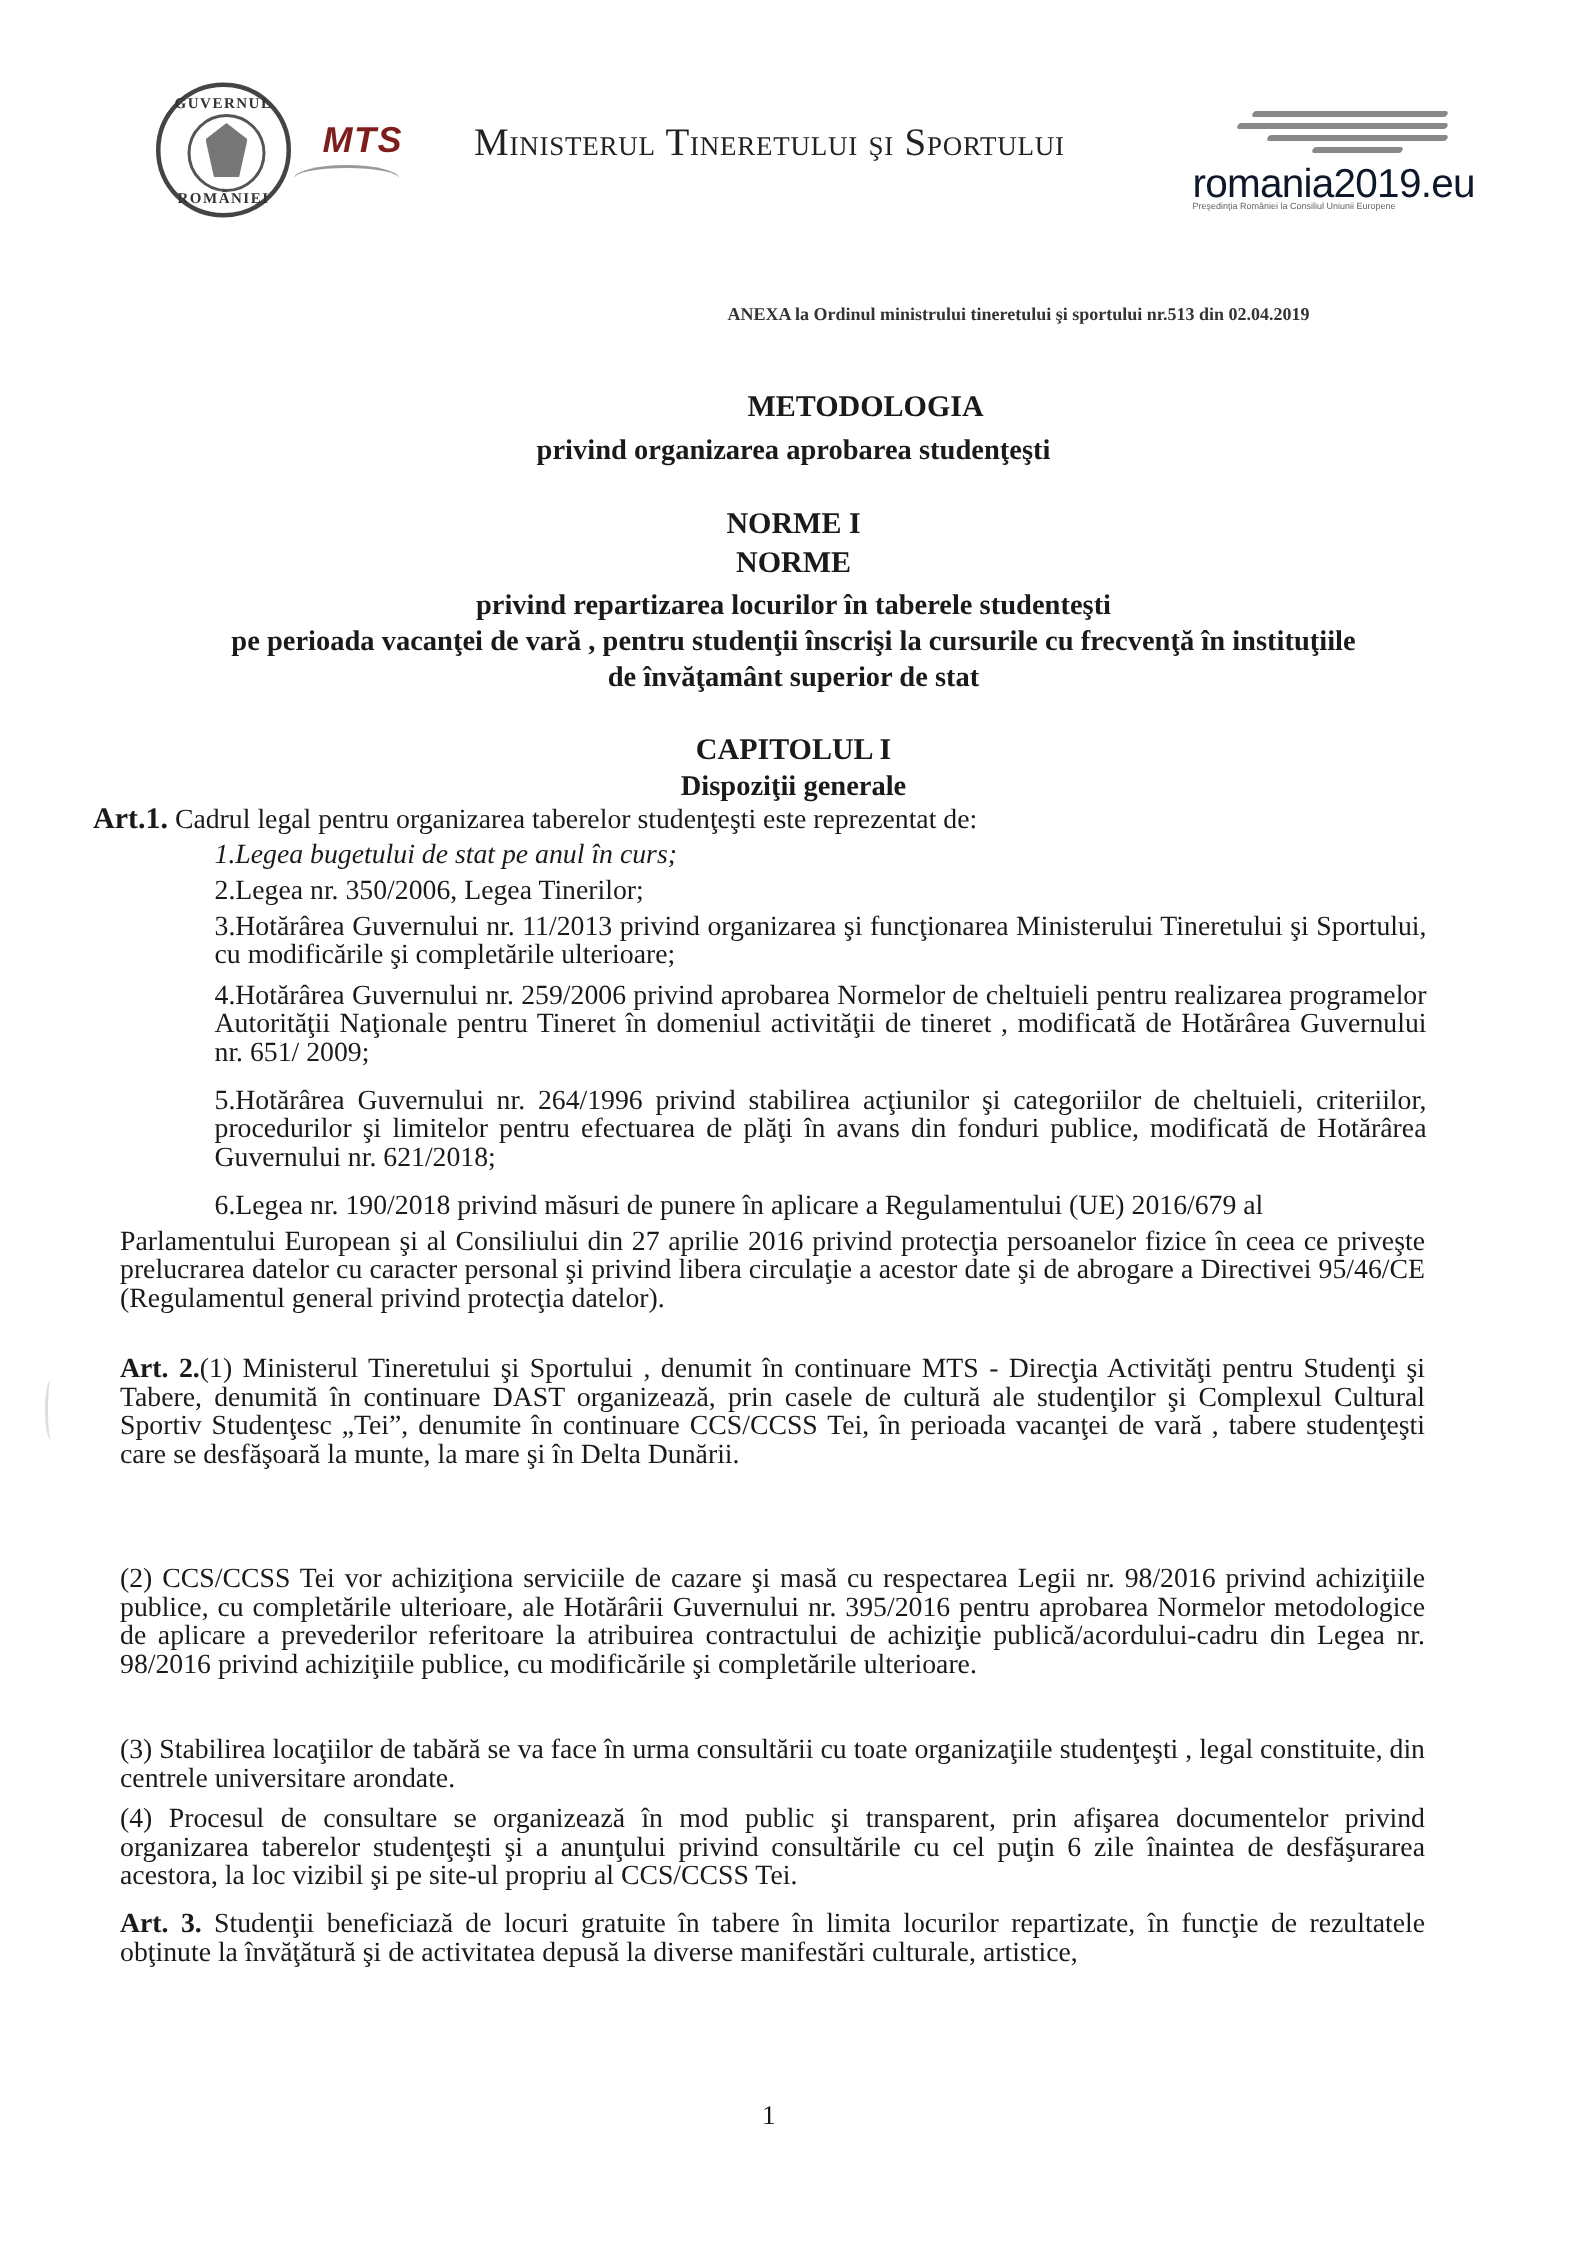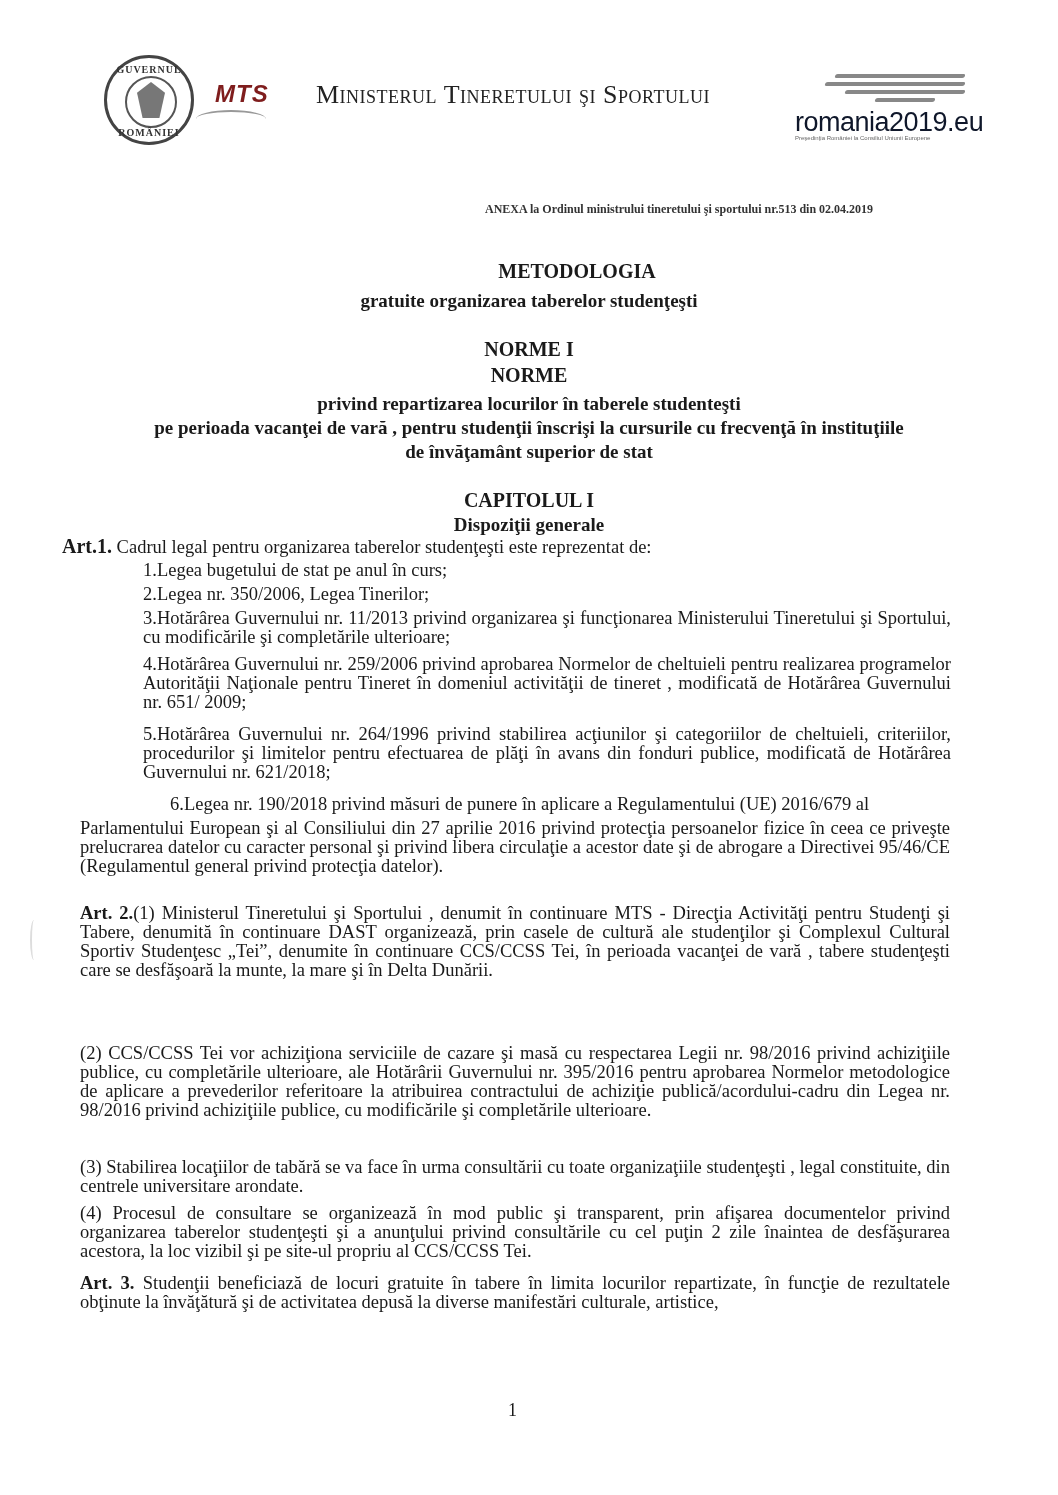--- a/index.html
+++ b/index.html
@@ -51,45 +51,45 @@
   <div style="left:10px; top:12px; width:140px;"></div>
   <div style="left:30px; top:20px; width:120px;"></div>
   <div style="left:60px; top:28px; width:60px;"></div>
 </div>
 <div class="abs ro-logo">romania2019.eu</div>
 <div class="abs ro-sub">Preşedinţia României la Consiliul Uniunii Europene</div>
 
 <div class="abs annex">ANEXA la Ordinul ministrului tineretului şi sportului nr.513 din 02.04.2019</div>
 
 <div class="abs center h1" style="top:260px;padding-left:48px;">METODOLOGIA</div>
-<div class="abs center h2" style="top:290px;">gratuite organizarea taberelor studenţeşti</div>
+<div class="abs center h2" style="top:290px;">privind organizarea aprobarea studenţeşti</div>
 <div class="abs center h1" style="top:338px;">NORME I</div>
 <div class="abs center h1" style="top:364px;">NORME</div>
 <div class="abs center h2" style="top:393px;">privind repartizarea locurilor în taberele studenteşti</div>
 <div class="abs center h2" style="top:417px;">pe perioada vacanţei de vară , pentru studenţii înscrişi la cursurile cu frecvenţă în instituţiile</div>
 <div class="abs center h2" style="top:441px;">de învăţamânt superior de stat</div>
 <div class="abs center h1" style="top:489px;">CAPITOLUL I</div>
 <div class="abs center h2" style="top:514px;">Dispoziţii generale</div>
 
 <div class="abs para" style="left:62px; width:890px; top:537px;">
   <span class="b" style="font-size:20px;">Art.1.</span><span> Cadrul legal pentru organizarea taberelor studenţeşti este reprezentat de:</span>
 </div>
-<div class="abs para indent" style="top:561px;">1.Legea bugetului de stat pe anul în curs;</div>
+<div class="abs para indent" style="top:561px;font-style:italic;">1.Legea bugetului de stat pe anul în curs;</div>
 <div class="abs para indent" style="top:585px;">2.Legea nr. 350/2006, Legea Tinerilor;</div>
 <div class="abs para indent" style="top:609px;">3.Hotărârea Guvernului nr. 11/2013 privind organizarea şi funcţionarea Ministerului Tineretului şi Sportului, cu modificările şi completările ulterioare;</div>
 <div class="abs para indent" style="top:655px;">4.Hotărârea Guvernului nr. 259/2006 privind aprobarea Normelor de cheltuieli pentru realizarea programelor Autorităţii Naţionale pentru Tineret în domeniul activităţii de tineret , modificată de Hotărârea Guvernului nr. 651/ 2009;</div>
 <div class="abs para indent" style="top:725px;">5.Hotărârea Guvernului nr. 264/1996 privind stabilirea acţiunilor şi categoriilor de cheltuieli, criteriilor, procedurilor şi limitelor pentru efectuarea de plăţi în avans din fonduri publice, modificată de Hotărârea Guvernului nr. 621/2018;</div>
-<div class="abs para indent" style="top:795px;margin-left:27px;">6.Legea nr. 190/2018 privind măsuri de punere în aplicare a Regulamentului (UE) 2016/679 al</div>
+<div class="abs para indent" style="top:795px;">6.Legea nr. 190/2018 privind măsuri de punere în aplicare a Regulamentului (UE) 2016/679 al</div>
 <div class="abs para" style="top:819px;">Parlamentului European şi al Consiliului din 27 aprilie 2016 privind protecţia persoanelor fizice în ceea ce priveşte prelucrarea datelor cu caracter personal şi privind libera circulaţie a acestor date şi de abrogare a Directivei 95/46/CE (Regulamentul general privind protecţia datelor).</div>
 
 <div class="abs para" style="top:904px;">
   <span class="b">Art. 2.</span><span>(1) Ministerul Tineretului şi Sportului , denumit în continuare MTS - Direcţia Activităţi pentru Studenţi şi Tabere, denumită în continuare   DAST organizează, prin casele de cultură ale studenţilor şi Complexul Cultural Sportiv Studenţesc „Tei”, denumite în continuare CCS/CCSS Tei, în perioada vacanţei de vară , tabere studenţeşti care se desfăşoară la munte, la mare şi în Delta Dunării.</span>
 </div>
 <div class="abs margin-mark" style="top:920px;"></div>
 <div class="abs para" style="top:1044px;">(2) CCS/CCSS Tei vor achiziţiona serviciile de cazare şi masă cu respectarea Legii nr. 98/2016 privind achiziţiile publice, cu completările ulterioare, ale Hotărârii Guvernului nr. 395/2016 pentru aprobarea Normelor metodologice de aplicare a prevederilor referitoare la atribuirea contractului de achiziţie publică/acordului-cadru din Legea nr. 98/2016 privind achiziţiile publice, cu modificările şi completările ulterioare.</div>
 <div class="abs para" style="top:1158px;">(3) Stabilirea locaţiilor de tabără se va face în urma consultării cu toate organizaţiile studenţeşti , legal constituite, din centrele universitare arondate.</div>
-<div class="abs para" style="top:1204px;">(4) Procesul de consultare se organizează în mod public şi transparent, prin afişarea documentelor privind organizarea  taberelor studenţeşti şi a anunţului privind  consultările cu cel puţin 2 zile înaintea de desfăşurarea acestora, la loc vizibil şi pe site-ul propriu al CCS/CCSS Tei.</div>
+<div class="abs para" style="top:1204px;">(4) Procesul de consultare se organizează în mod public şi transparent, prin afişarea documentelor privind organizarea  taberelor studenţeşti şi a anunţului privind  consultările cu cel puţin 6 zile înaintea de desfăşurarea acestora, la loc vizibil şi pe site-ul propriu al CCS/CCSS Tei.</div>
 
 <div class="abs para" style="top:1274px;">
   <span class="b">Art. 3.</span><span> Studenţii beneficiază de locuri gratuite în tabere în limita locurilor repartizate, în funcţie de rezultatele obţinute la învăţătură şi de activitatea depusă la diverse manifestări culturale, artistice,</span>
 </div>
 
 <div class="abs pnum">1</div>
 
 </body></html>

